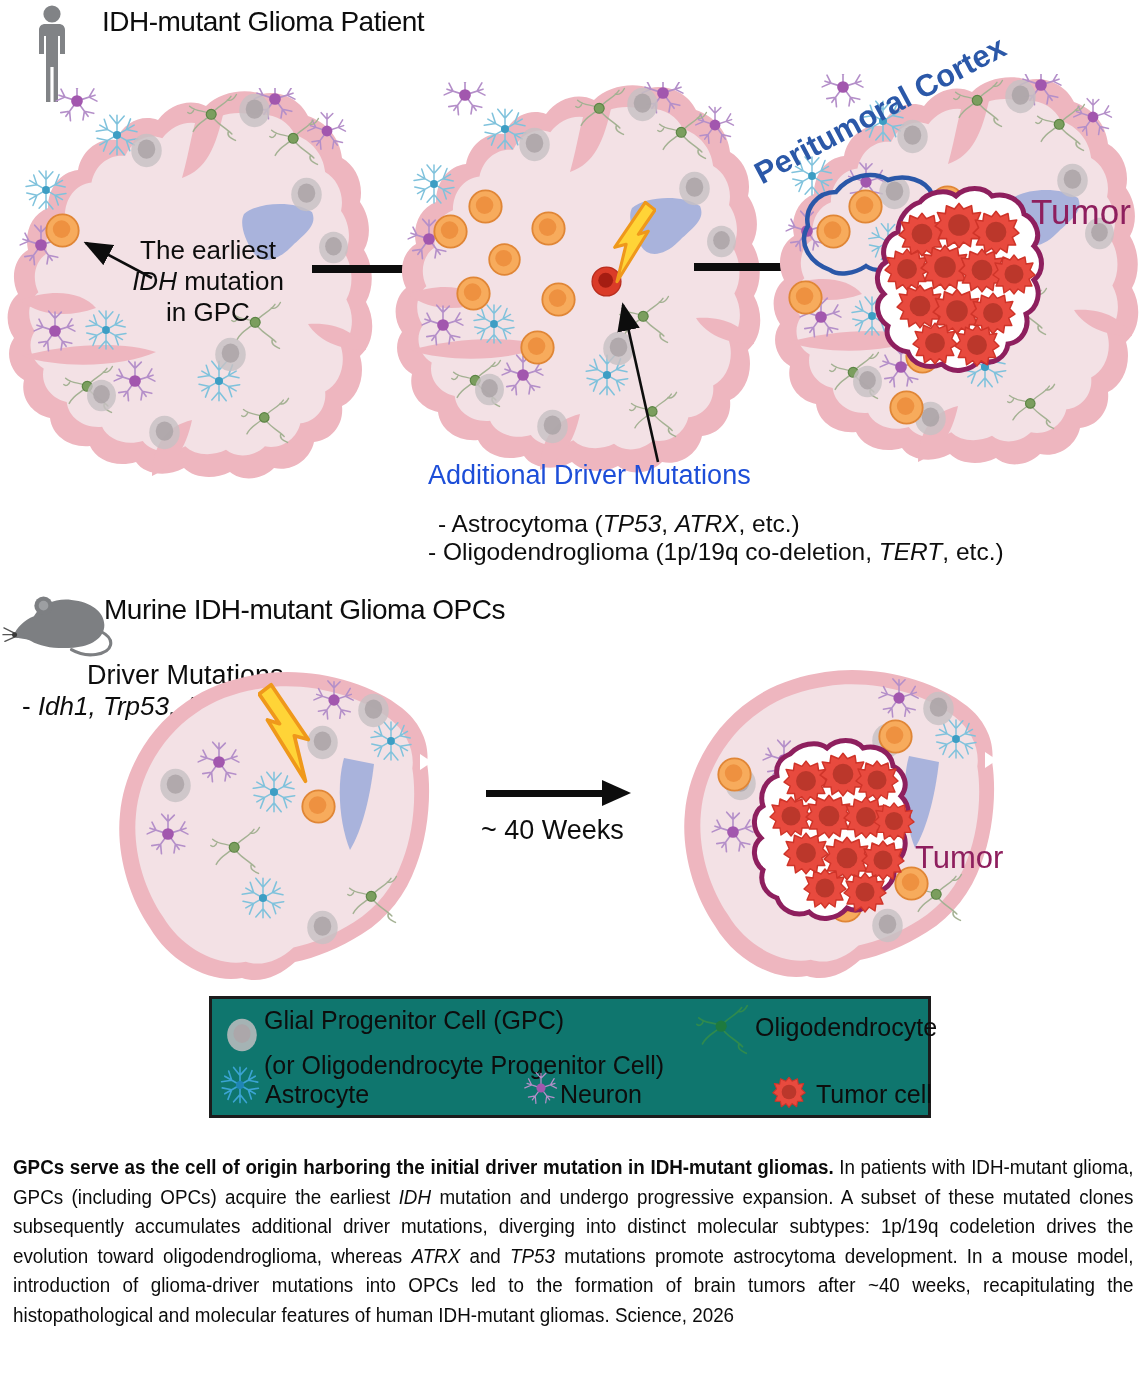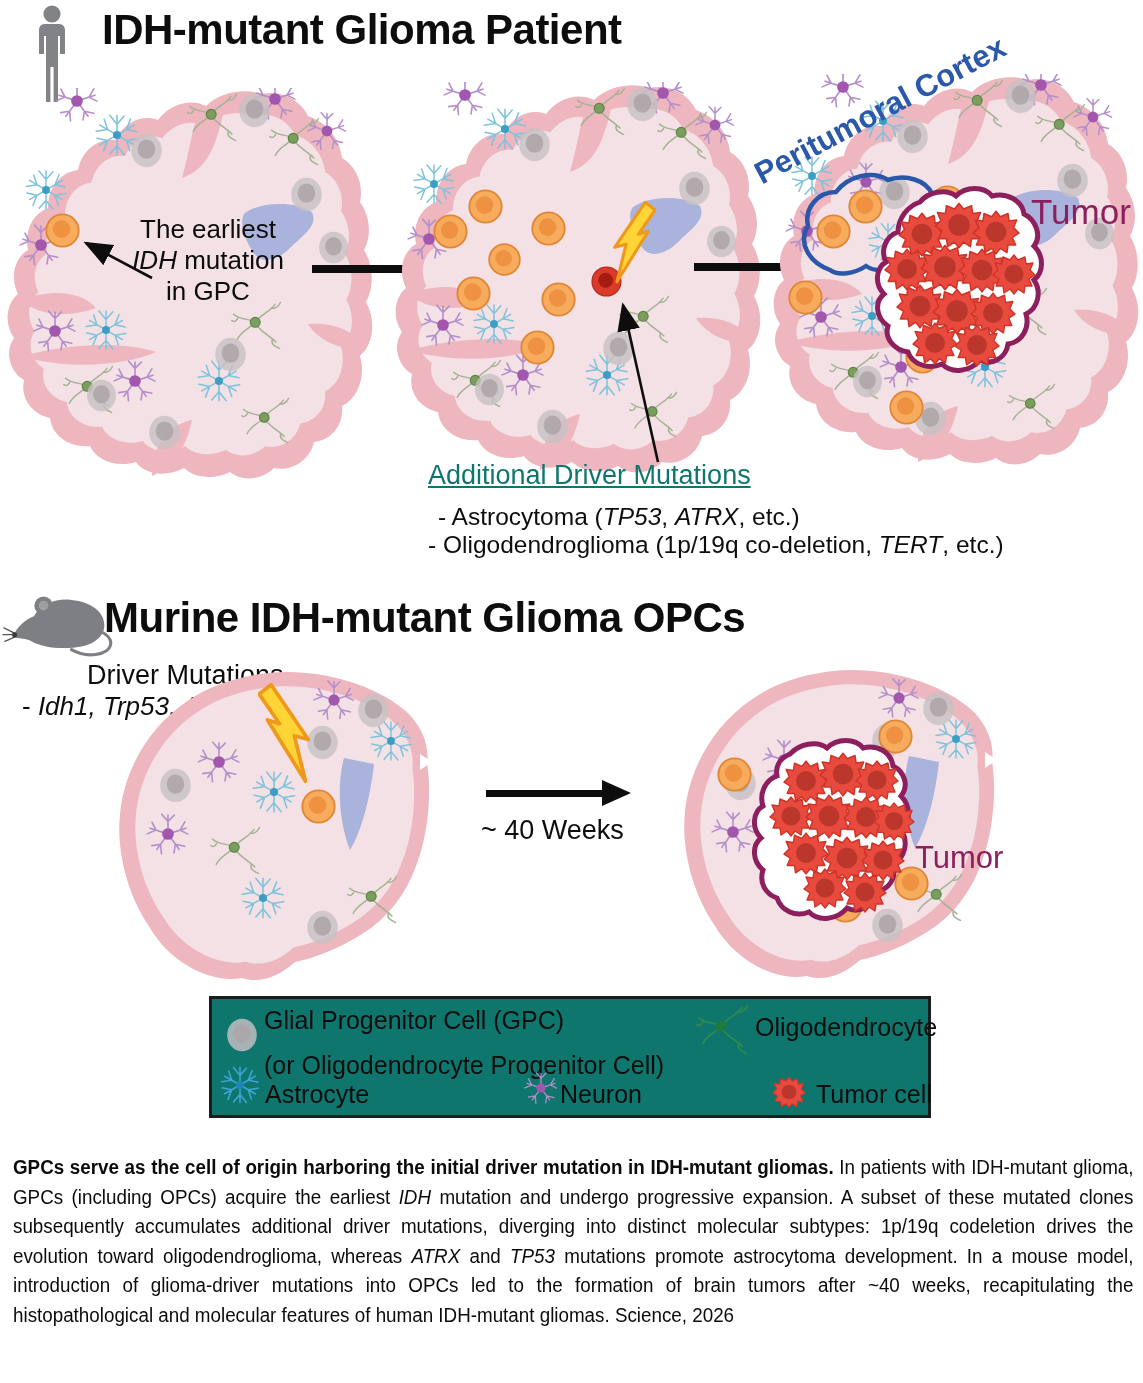--- a/index.html
+++ b/index.html
@@ -1,25 +1,25 @@
 <!DOCTYPE html>
 <html><head>
 <meta charset="utf-8">
 <style>
   html,body{margin:0;padding:0;background:#fff;}
   body{font-family:"Liberation Sans",sans-serif;color:#111;}
   #fig{position:relative;width:1143px;height:1383px;background:#fff;overflow:hidden;}
   .abs{position:absolute;}
-  .title{font-size:42px;font-weight:bold;letter-spacing:-0.5px;color:#0d0d0d;white-space:nowrap;}
+  .title{font-size:28px;font-weight:normal;letter-spacing:-0.5px;color:#0d0d0d;white-space:nowrap;}
   .annot{font-size:26px;line-height:31px;color:#0d0d0d;}
   .center{text-align:center;}
   .peritumoral{font-size:31px;font-weight:bold;color:#2b58a8;white-space:nowrap;
     transform:rotate(-28deg);transform-origin:left center;}
   .tumor-label{font-weight:normal;color:#8e1f5e;white-space:nowrap;}
-  .addl-head{font-size:27px;color:#0f766e;white-space:nowrap;text-decoration:underline;}
+  .addl-head{font-size:27px;color:#1d4ed8;white-space:nowrap;}
   .addl-bullet{font-size:24.5px;line-height:28px;color:#0d0d0d;white-space:nowrap;}
   .driver-head{font-size:27px;color:#0d0d0d;white-space:nowrap;text-align:right;}
   .driver-genes{font-size:26px;color:#0d0d0d;white-space:nowrap;}
   .weeks{font-size:27px;color:#0d0d0d;white-space:nowrap;}
   .legend-box{border:3px solid #1c1c1c;background:#0f766e;}
   .legend-text{font-size:25px;color:#0d0d0d;white-space:nowrap;}
   .caption{font-size:20px;line-height:29.5px;text-align:justify;color:#0b0b0b;
     transform:scaleX(0.94);transform-origin:left top;}
   svg{display:block;}
 </style>
@@ -194,21 +194,21 @@
   <svg class="abs" style="left:33px;top:5px" width="40" height="102">
     <use href="#s-person" width="38" height="100"></use>
   </svg>
   <div class="abs title" style="left:102px;top:6px">IDH-mutant Glioma Patient</div>
 
   <svg class="abs" style="left:4px;top:88px" width="372" height="392">
     <use href="#s-human-brain" width="372" height="392"></use>
     <use href="#s-orange" x="40" y="124" width="37" height="37"></use>
     <line x1="148" y1="190" x2="82" y2="155" stroke="#0d0d0d" stroke-width="2.6" marker-end="url(#ah)"></line>
   </svg>
-  <div class="abs annot center" style="left:110px;top:214px;width:196px">
+  <div class="abs annot center" style="left:110px;top:235px;width:196px">
     <div>The earliest</div>
     <div><span style="font-style: italic;">IDH</span><span> mutation</span></div>
     <div>in GPC</div>
   </div>
 
   <svg class="abs" style="left:312px;top:254px" width="148" height="30">
     <rect x="0" y="11" width="120" height="8" fill="#0d0d0d"></rect>
     <polygon points="118,0 148,15 118,30" fill="#0d0d0d"></polygon>
   </svg>
 
@@ -262,21 +262,21 @@
 
   <div class="abs peritumoral" style="left:757px;top:158px">Peritumoral Cortex</div>
   <div class="abs tumor-label" style="left:1031px;top:192px;font-size:35px">Tumor</div>
 
   <svg class="abs" style="left:596px;top:296px" width="84" height="172">
     <line x1="62" y1="166" x2="27" y2="9" stroke="#0d0d0d" stroke-width="2.6" marker-end="url(#ah)"></line>
   </svg>
 
   <div class="abs" style="left:428px;top:460px">
     <div class="addl-head">Additional Driver Mutations</div>
-    <div class="addl-bullet" style="margin-left:10px;margin-top:12px"><span>- Astrocytoma (</span><span style="font-style: italic;">TP53</span><span>, </span><span style="font-style: italic;">ATRX</span><span>, etc.)</span></div>
+    <div class="addl-bullet" style="margin-left:10px;margin-top:19px"><span>- Astrocytoma (</span><span style="font-style: italic;">TP53</span><span>, </span><span style="font-style: italic;">ATRX</span><span>, etc.)</span></div>
     <div class="addl-bullet" style="margin-left:0"><span>- Oligodendroglioma (1p/19q co-deletion, </span><span style="font-style: italic;">TERT</span><span>, etc.)</span></div>
   </div>
 
   <svg class="abs" style="left:2px;top:592px" width="112" height="66">
     <use href="#s-mouse" width="112" height="66"></use>
   </svg>
   <div class="abs title" style="left:104px;top:594px">Murine IDH-mutant Glioma OPCs</div>
 
   <div class="abs" style="left:22px;top:660px">
     <div class="driver-head" style="margin-left:42px">Driver Mutations</div>

